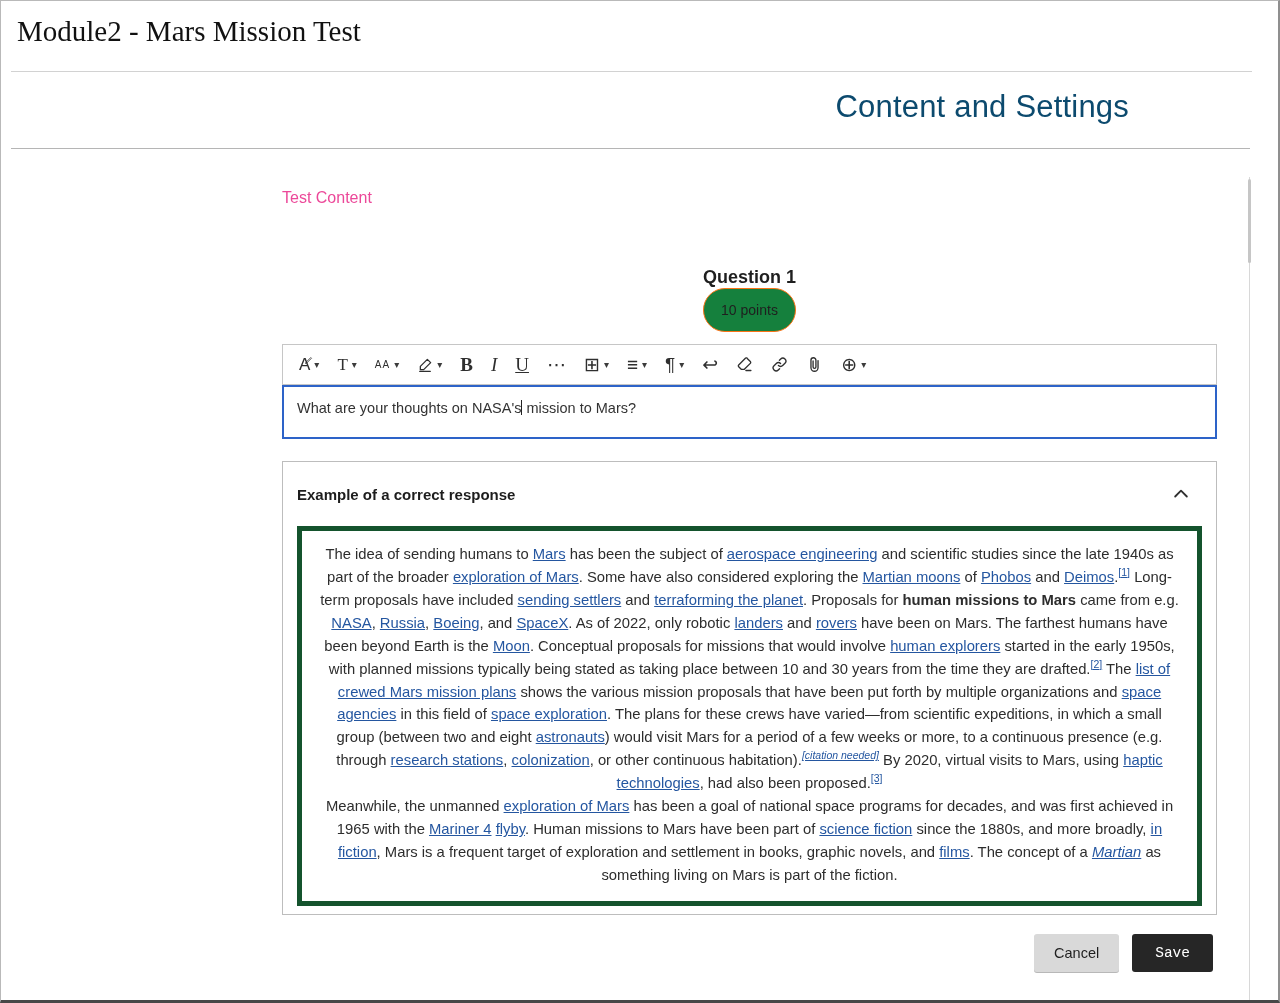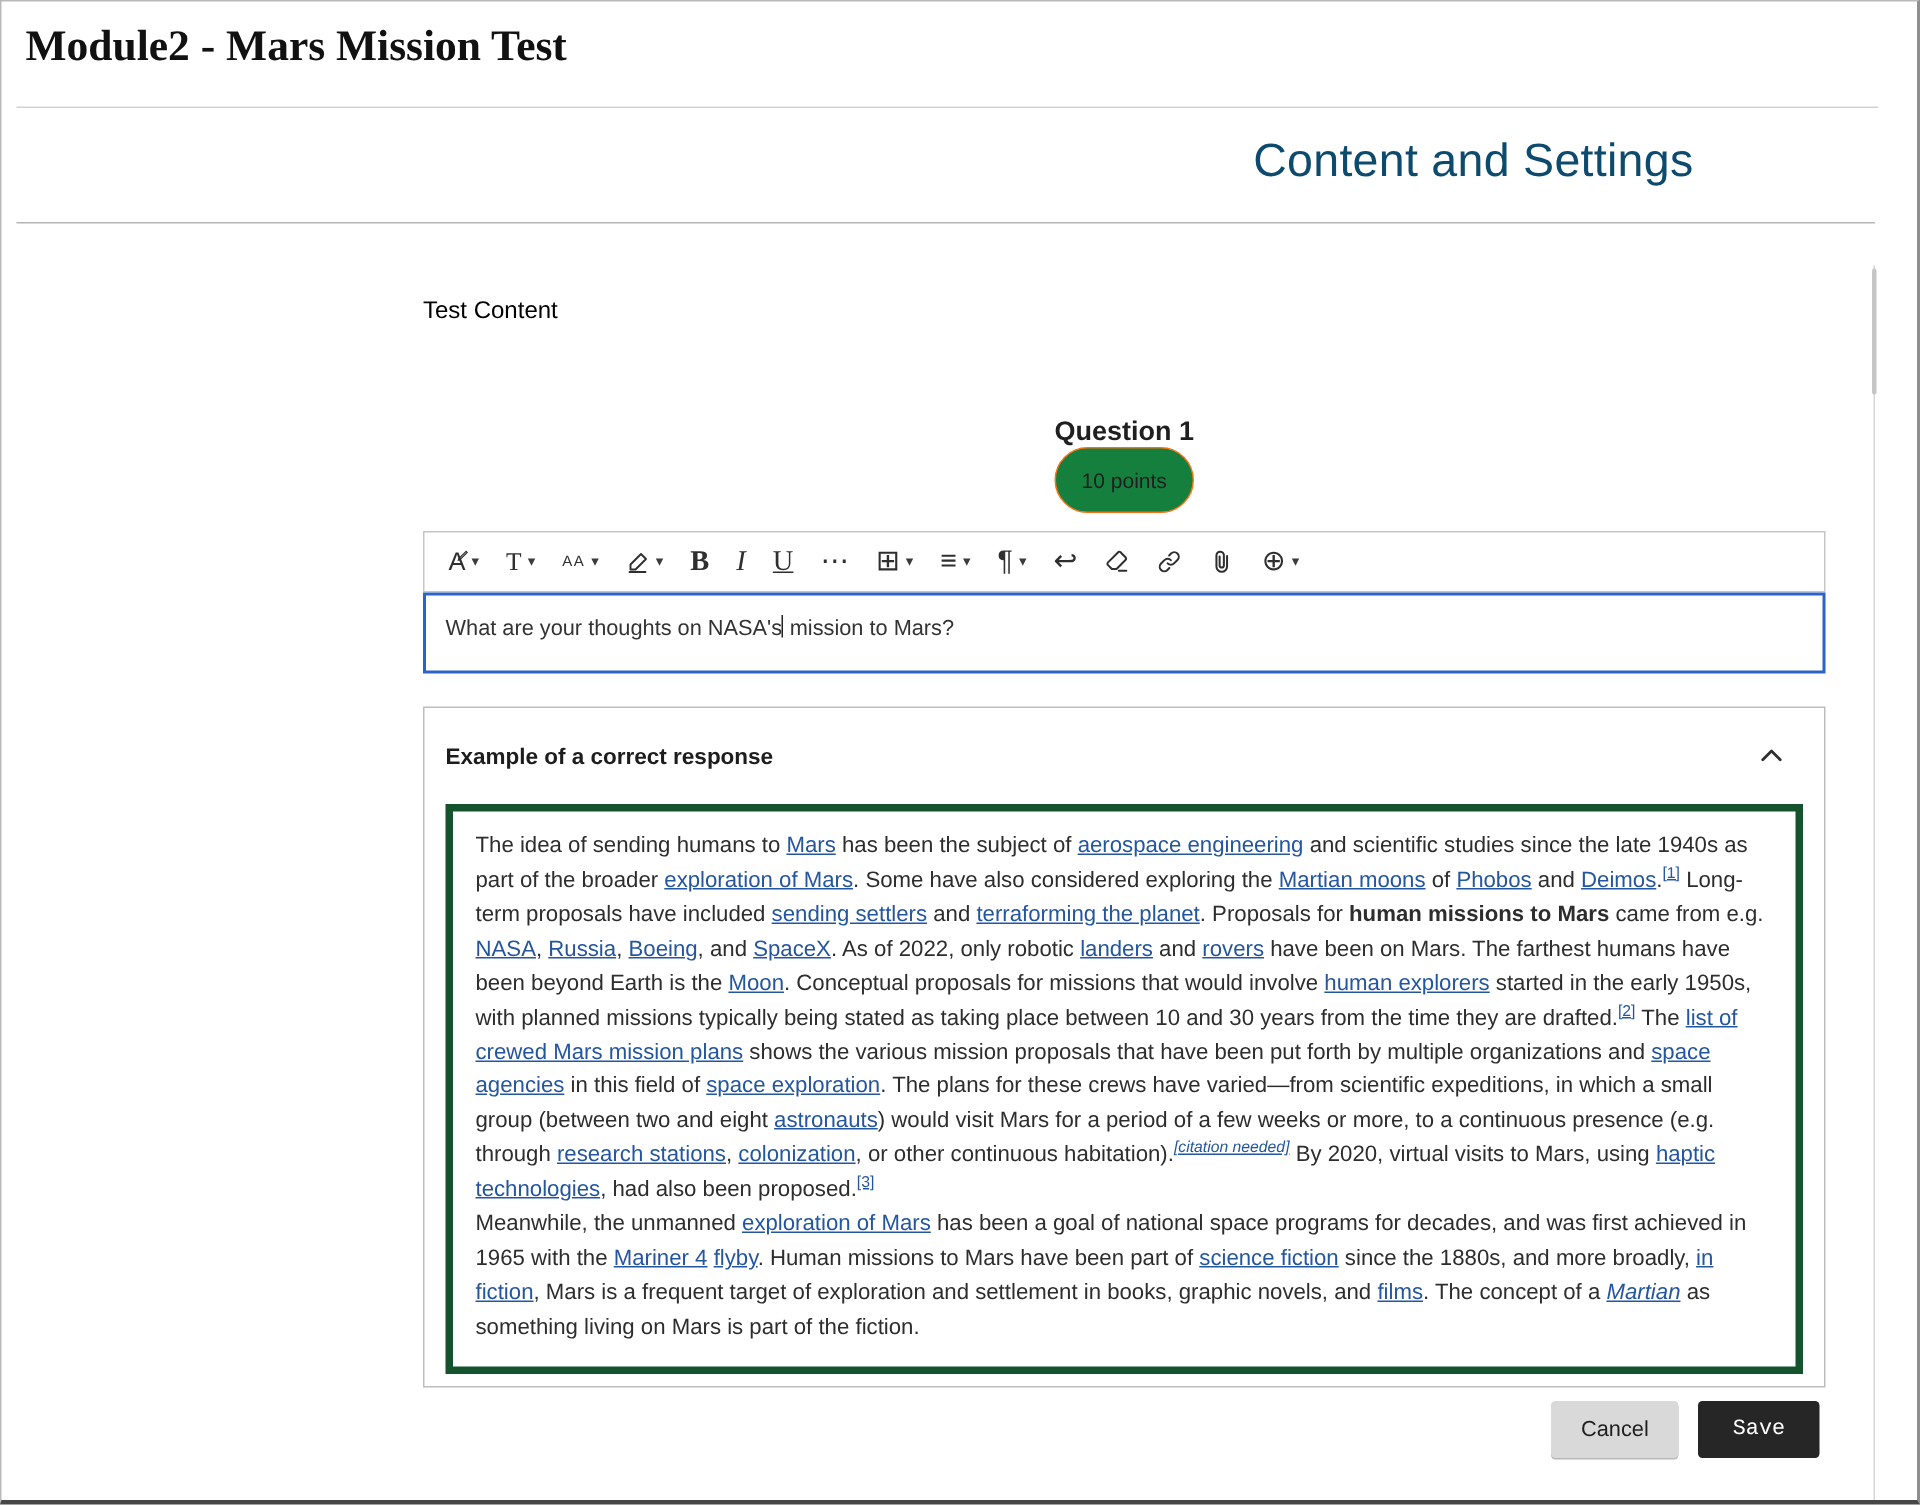--- a/index.html
+++ b/index.html
@@ -8,34 +8,34 @@
     width:1280px; height:1003px;
     font-family:"Liberation Sans", sans-serif;
     color:#2f2f2f; background:#ffffff;
     position:relative; overflow:hidden;
     border:1px solid #b9b9b9;
     border-right:2px solid #8f8f8f;
     border-bottom:3px solid #474747;
   }
   .page-title {
     font-family:"Liberation Serif", serif;
-    font-size:29px; font-weight:700; color:#111;
+    font-size:29px; font-weight:400; color:#111;
     margin:14px 0 0 16px;
   }
   .header-divider { position:absolute; top:70px; left:10px; right:26px; border-top:1px solid #d2d2d2; }
   .section-title {
     position:absolute; top:88px; right:149px;
     font-size:31px; font-weight:400; color:#0c4a6e; letter-spacing:0.2px;
   }
   .section-divider { position:absolute; top:147px; left:10px; right:28px; border-top:1px solid #b5b5b5; }
   .content-right-border { position:absolute; top:176px; bottom:0; right:28px; width:1px; background:#d8d8d8; }
   .scroll-thumb { position:absolute; top:178px; right:27px; width:3px; height:84px; background:#c6c6c6; border-radius:2px; }
 
   .content { position:absolute; left:281px; top:176px; width:935px; }
-  .test-content-label { margin-top:22px; font-size:16px; color:#000000; }
+  .test-content-label { margin-top:12px; font-size:16px; color:#ec4899; }
 
   .question-row { margin-top:60px; display:flex; justify-content:space-between; align-items:center;flex-direction:column; }
   .question-label { font-size:18px; font-weight:700; color:#1f1f1f; }
   .points-pill {
     border:1px solid #f97316; border-radius:999px;
     padding:13px 17px; font-size:14px; color:#1f1f1f; background:#15803d;
   }
 
   .toolbar {
     margin-top:12px; border:1px solid #c6c6c6; background:#fff;
@@ -57,21 +57,21 @@
   .svgi { display:block; stroke:#2f2f2f; stroke-width:1.9; fill:none; stroke-linecap:round; stroke-linejoin:round; }
   .minipen { position:absolute; top:4px; right:14px; stroke:#2f2f2f; stroke-width:2; fill:none; }
 
   .editor {
     border:2px solid var(--editor-border, #2d63c8);
     height:54px; padding:13px 13px; font-size:14.5px; color:#333;
     background:#fff; cursor:text;
   }
   .text-caret { display:inline-block; width:1px; height:15px; background:#222; vertical-align:-2px; }
 
-  .example-panel { margin-top:22px; border:1px solid #bdbdbd; background:#fff; }
+  .example-panel { margin-top:22px; border:1px solid #bdbdbd; background:#fff;text-align:center; }
   .panel-header { display:flex; justify-content:space-between; align-items:center; padding:22px 25px 16px 14px; }
   .panel-title { font-size:15px; font-weight:700; color:#1d1d1d; }
   .chev { stroke:#2f2f2f; stroke-width:2.2; fill:none; stroke-linecap:round; stroke-linejoin:round; cursor:pointer; }
 
   .example-box {
     margin:6px 14px 8px; border:5px solid #14532d;
     padding:12px 15px 14px; font-size:14.8px; line-height:1.55; color:#2d2d2d;
   }
   .example-box p { margin:0; }
   .link { color:var(--link, #2456a0); text-decoration:underline; }

